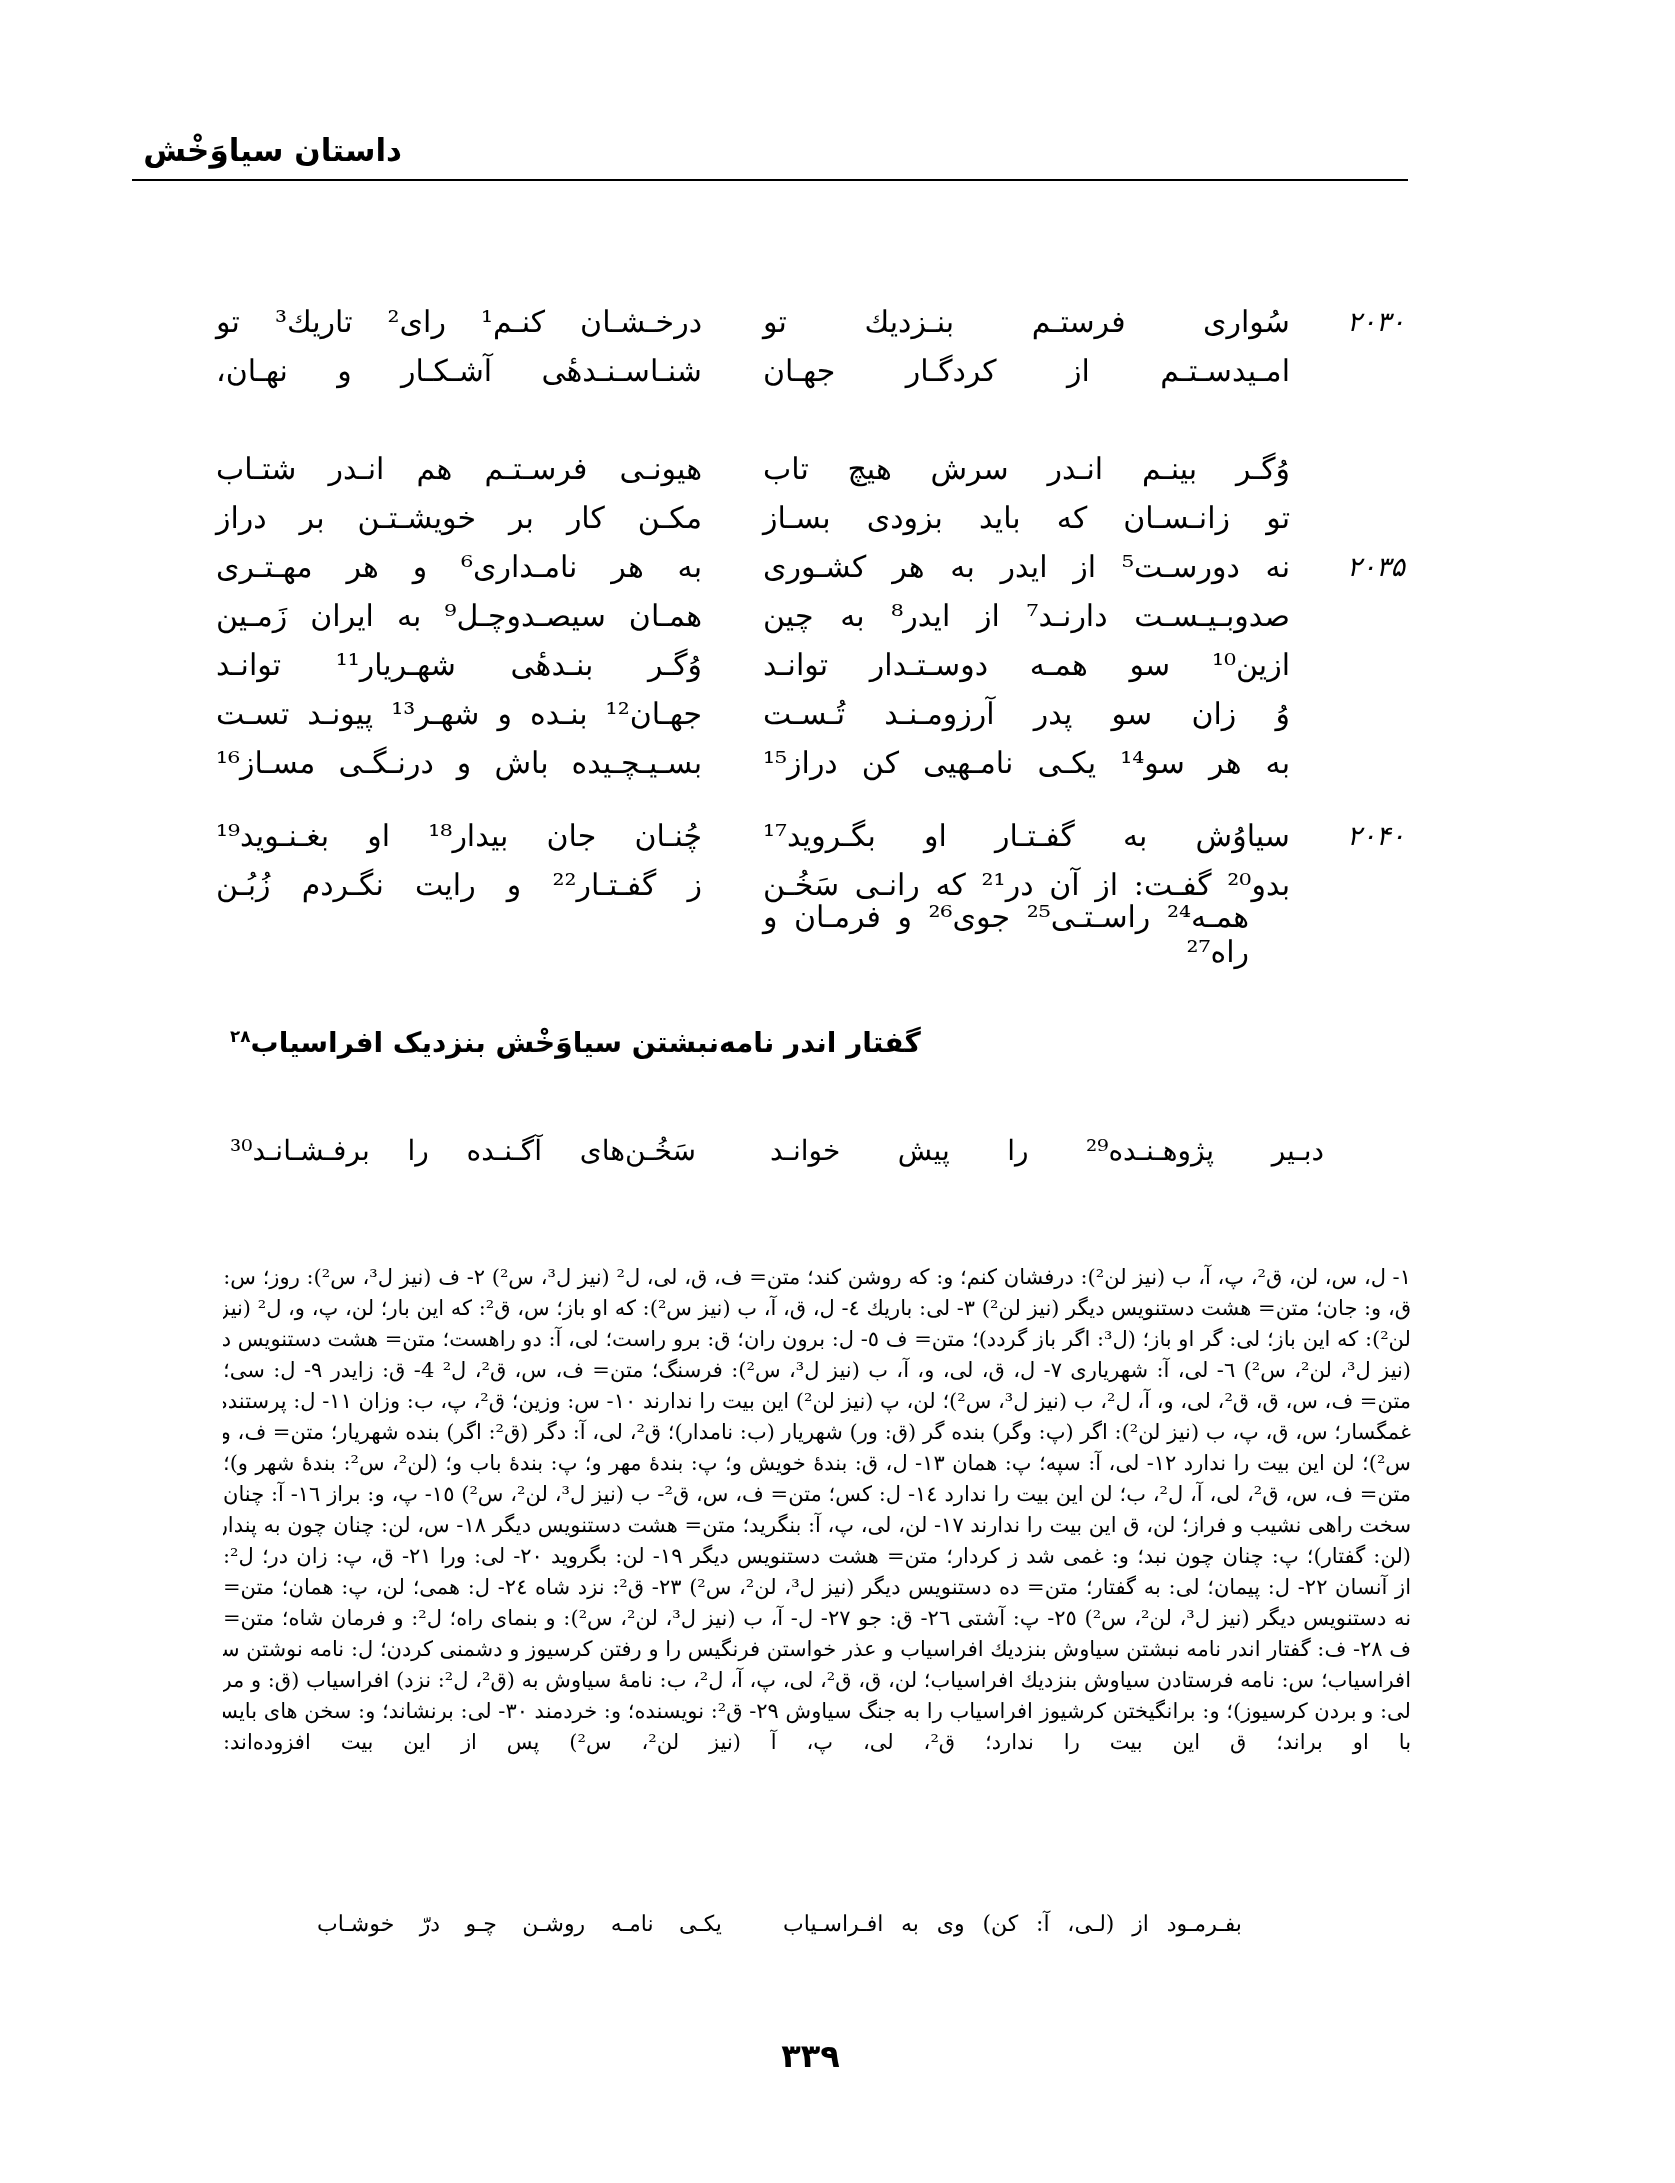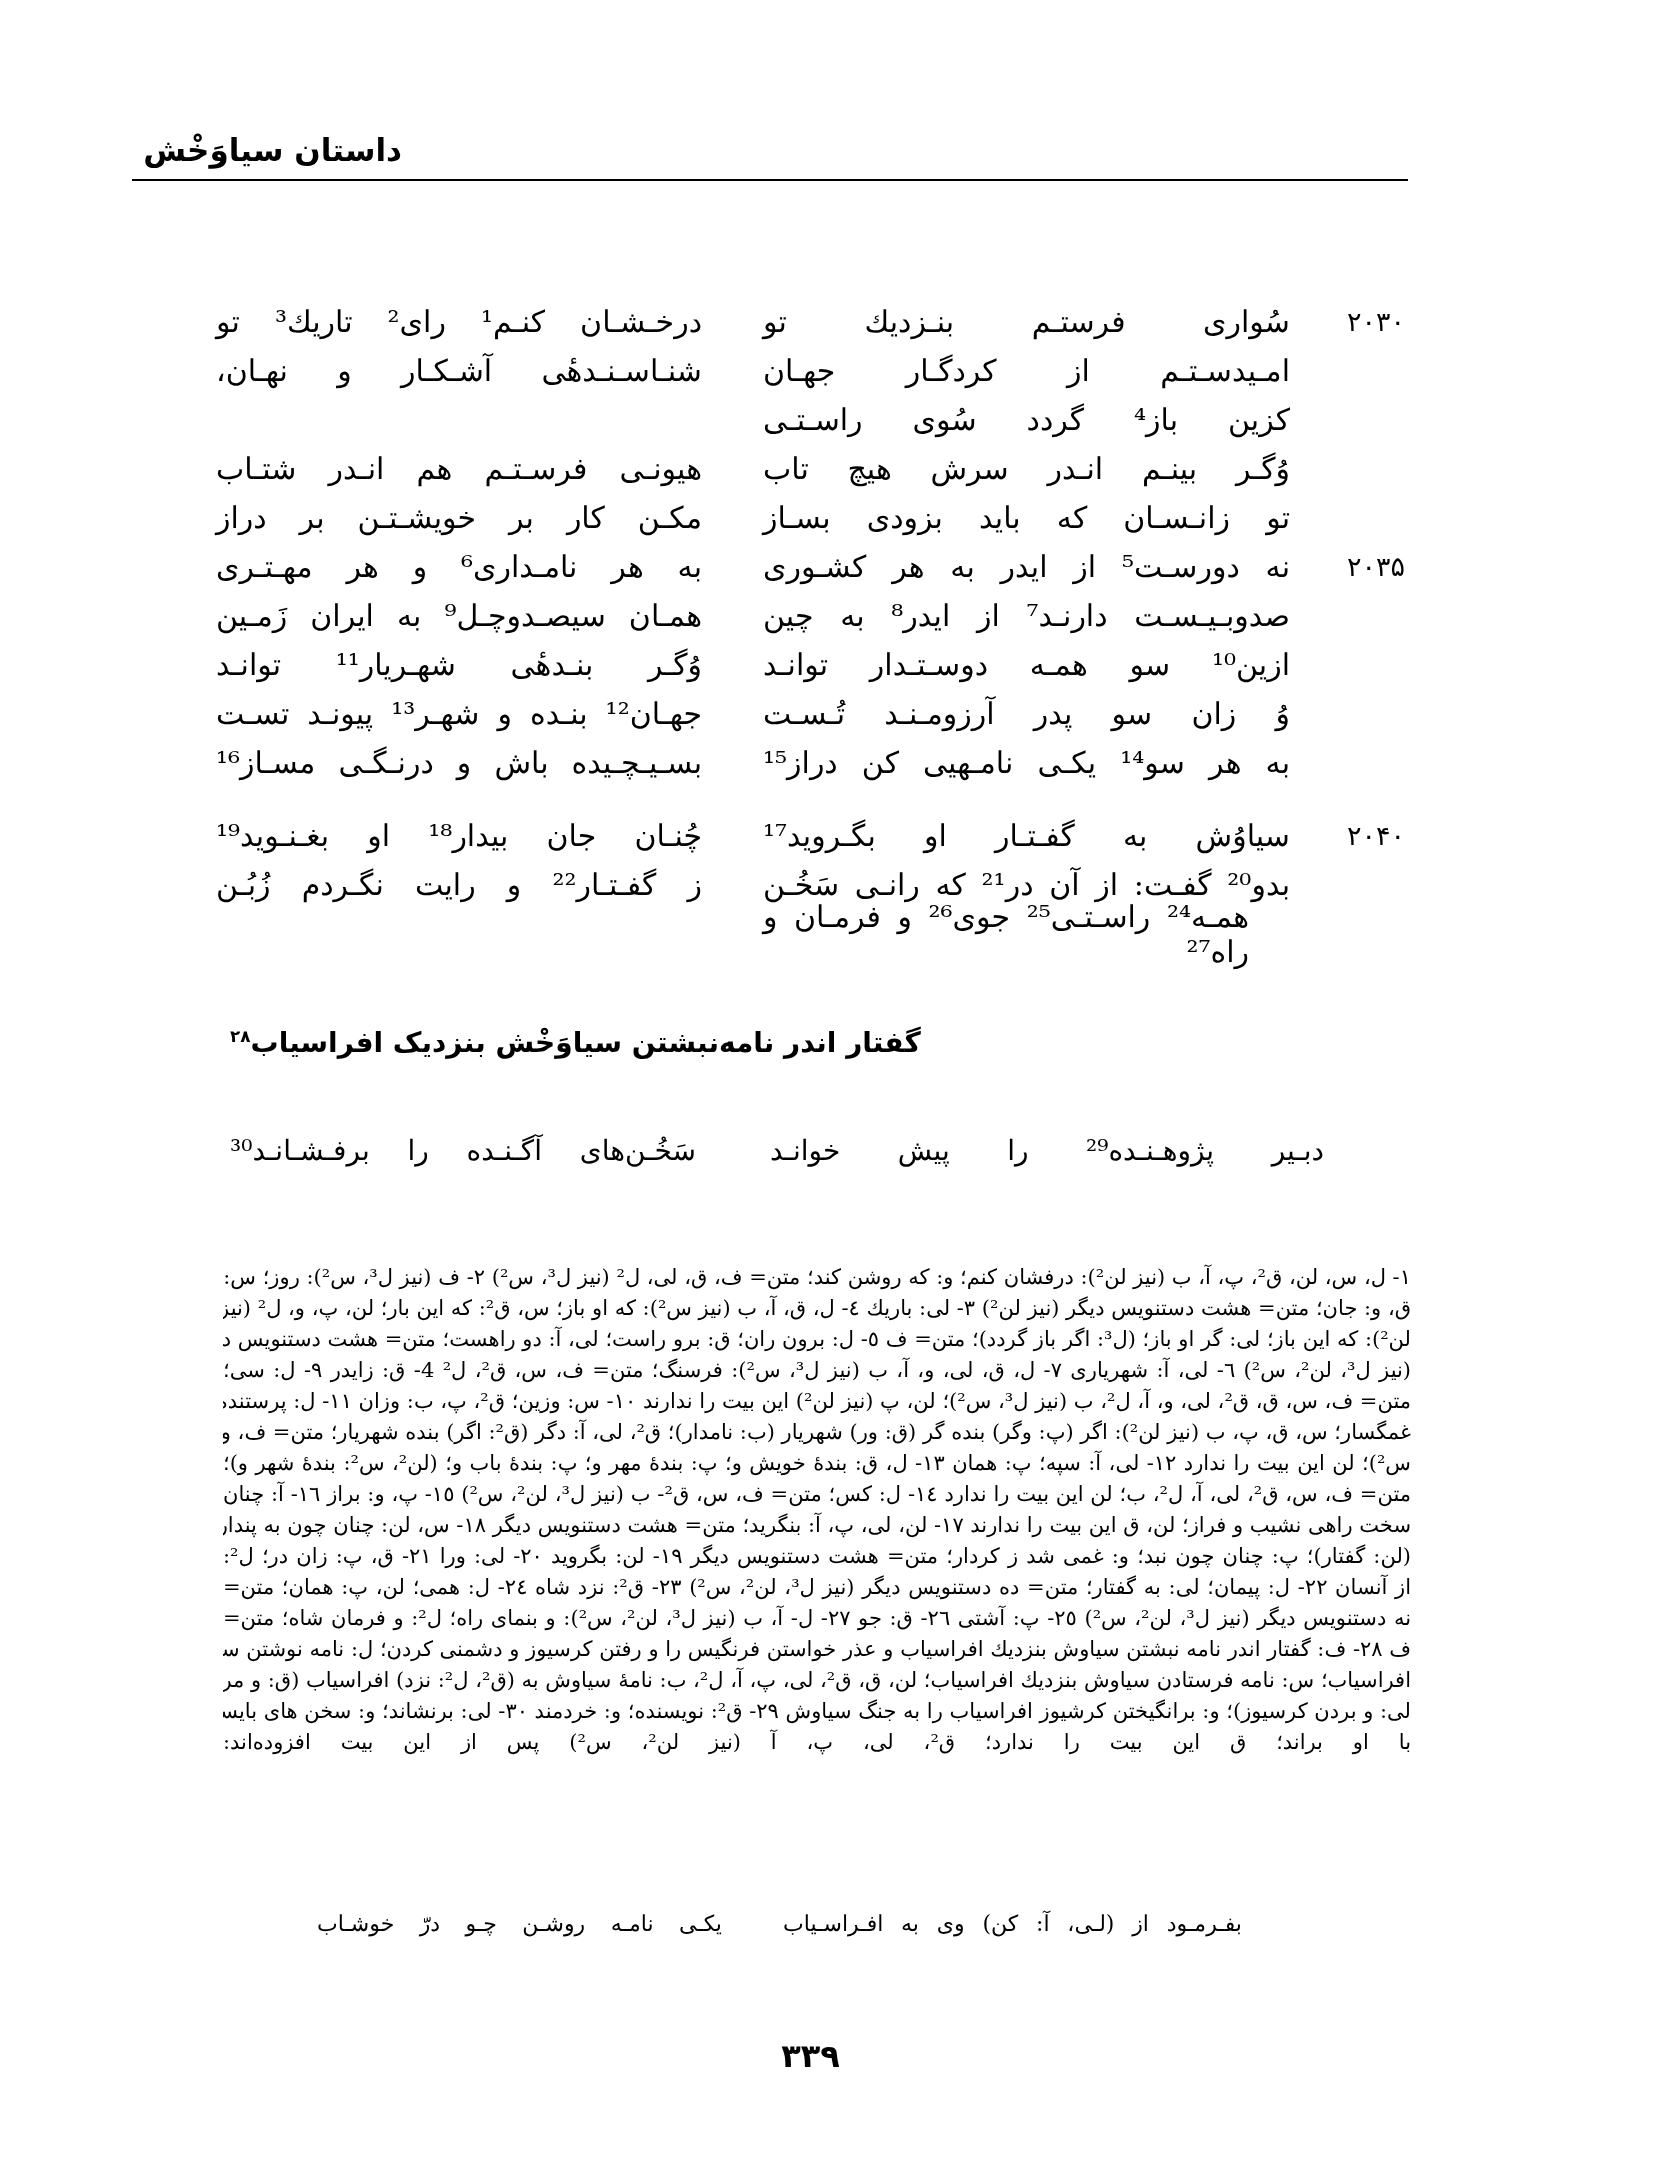--- a/index.html
+++ b/index.html
@@ -17,21 +17,21 @@
     position: absolute; left: 132px; top: 179px; width: 1276px; height: 2px; background: #000;
   }
   .verses {
     position: absolute; left: 230px; top: 297px; width: 1175px;
     font-family: "DejaVu Serif", serif; font-size: 30px;
   }
   .verse {
     position: relative; height: 49px; display: flex; direction: rtl; align-items: center;
   }
   .verse .num {
-    width: 95px; flex: none; text-align: right; font-size: 27px; font-family: "DejaVu Sans", sans-serif;
+    width: 95px; flex: none; text-align: right; font-size: 27px; font-family: "DejaVu Sans", sans-serif; font-style: italic;
   }
   .verse .h1 { width: 527px; flex: none; text-align: justify; text-align-last: justify; padding-right: 20px; }
   .verse .gap { width: 61px; flex: none; }
   .verse .h2 { width: 486px; flex: none; text-align: justify; text-align-last: justify; }
   .stanza-gap { height: 24px; }
   .section-title {
     position: absolute; left: 230px; top: 1026px; width: 1175px; text-align: left;
     font-family: "DejaVu Sans", sans-serif; font-weight: bold; font-size: 28px; direction: rtl;
   }
   .section-verse {
@@ -77,21 +77,20 @@
         <span class="h2">درخـشـان کنـم¹ رای² تاریك³ تو</span>
       </div>
     <div class="verse">
         <span class="num"></span>
         <span class="h1">امـیدسـتـم از کردگـار جهـان</span>
         <span class="gap"></span>
         <span class="h2">شنـاسـنـدهٔی آشـکـار و نهـان،</span>
       </div>
     <div class="verse">
         <span class="num"></span>
-        <span class="h1">کزین باز⁴ گردد سُوی راسـتـی</span>
         <span class="gap"></span>
       </div>
     <div class="verse">
         <span class="num"></span>
         <span class="h1">وُگـر بینـم انـدر سرش هیچ تاب</span>
         <span class="gap"></span>
         <span class="h2">هیونـی فرسـتـم هم انـدر شتـاب</span>
       </div>
     <div class="verse">
         <span class="num"></span>

